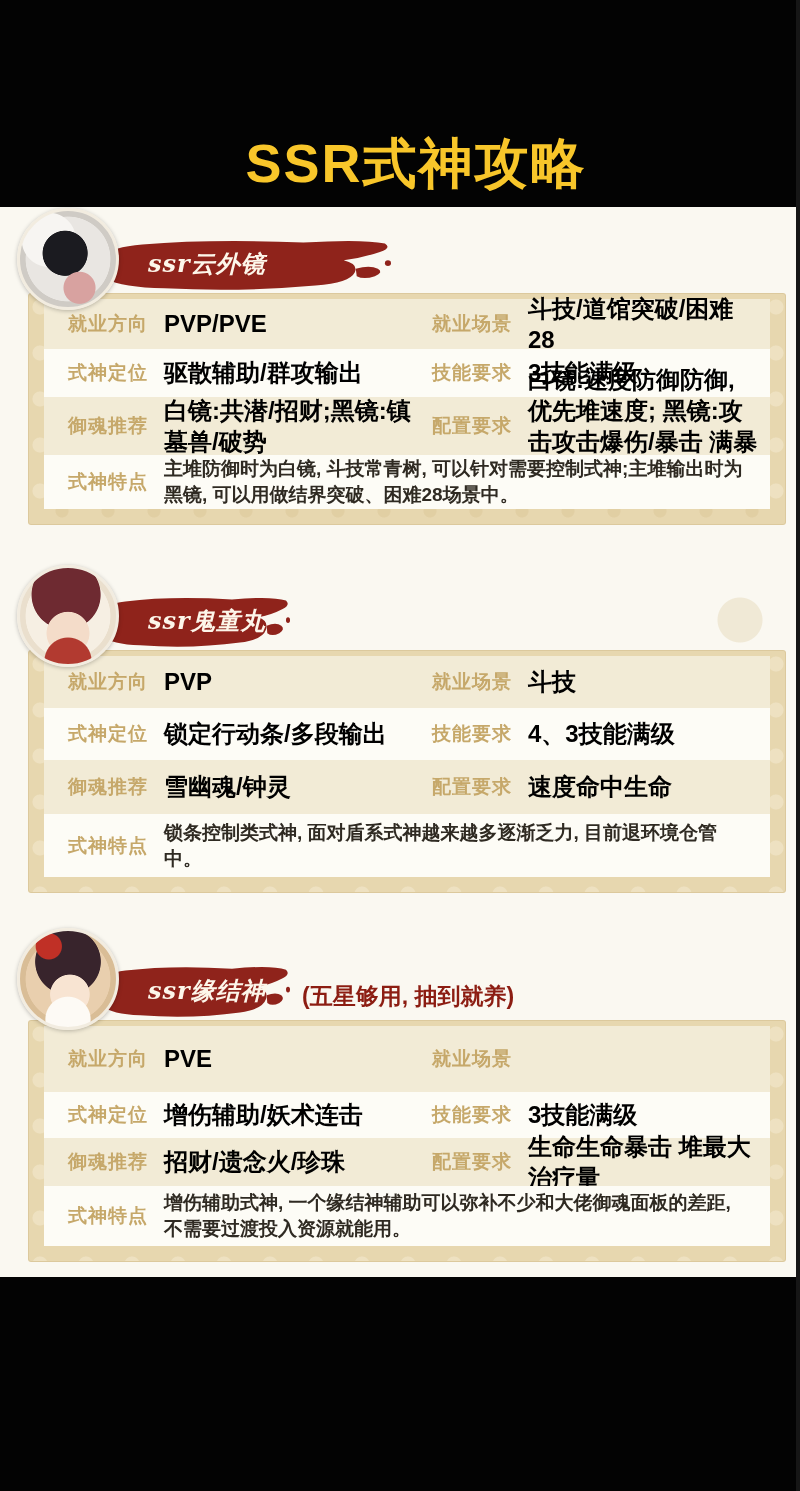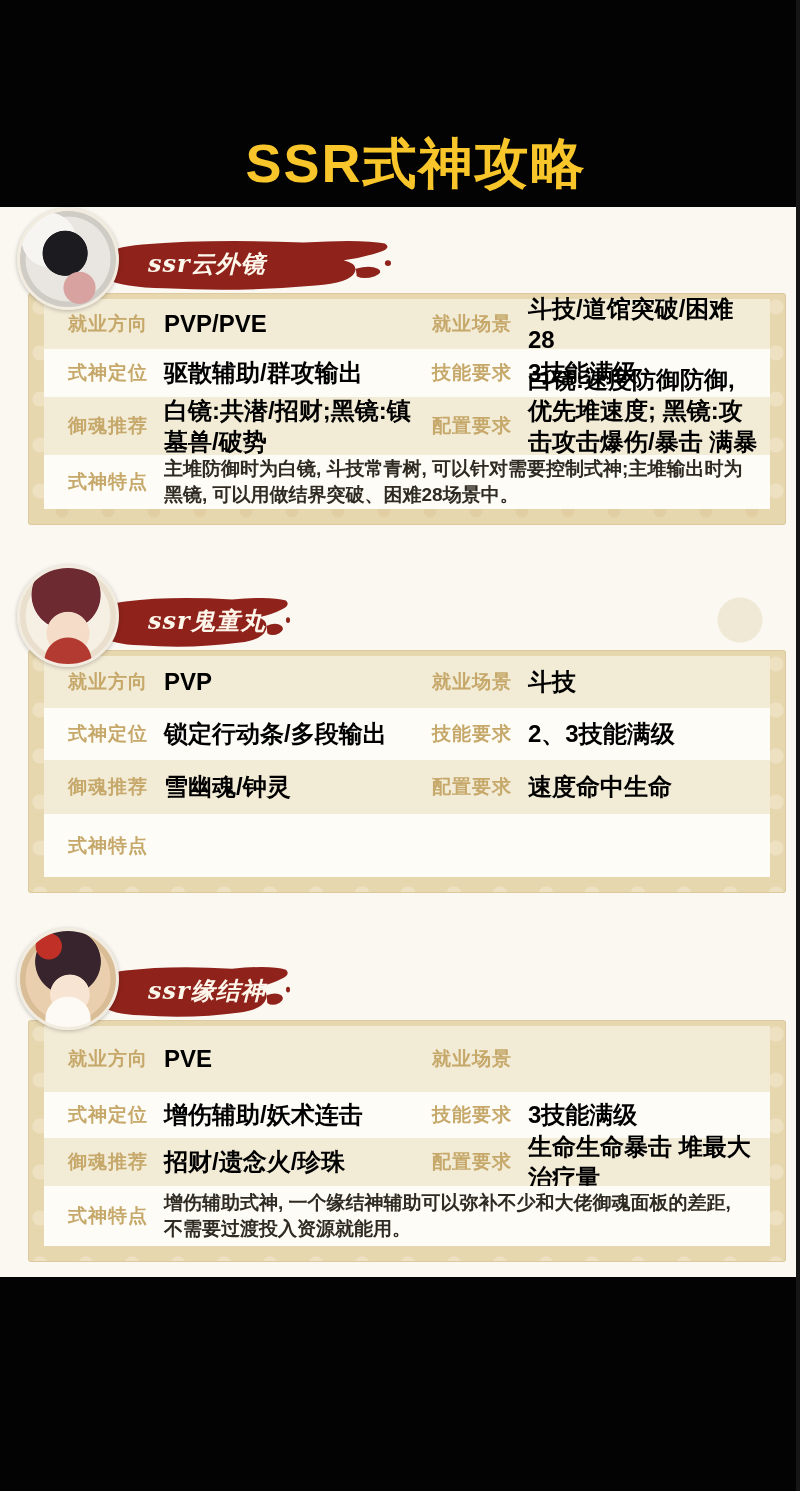--- a/index.html
+++ b/index.html
@@ -145,48 +145,50 @@
           <span class="val">斗技</span>
         </div>
       </div>
       <div class="row white r2">
         <div class="pair pair-left">
           <span class="lbl">式神定位</span>
           <span class="val">锁定行动条/多段输出</span>
         </div>
         <div class="pair pair-right">
           <span class="lbl">技能要求</span>
-          <span class="val">2、3技能满级</span>
+          <span class="val">4、3技能满级</span>
         </div>
       </div>
       <div class="row tan r3">
         <div class="pair pair-left">
           <span class="lbl">御魂推荐</span>
           <span class="val">雪幽魂/钟灵</span>
         </div>
         <div class="pair pair-right">
           <span class="lbl">配置要求</span>
           <span class="val">速度命中生命</span>
         </div>
       </div>
       <div class="row white r4 trait-row">
         <span class="lbl">式神特点</span>
+        <span class="trait-text">锁条控制类式神, 面对盾系式神越来越多逐渐乏力, 目前退环境仓管中。</span>
       </div>
     </div>
   </div>
 
   <div class="avatar avatar-3"></div>
   <div class="banner banner-3">
     <svg viewBox="0 0 300 60" preserveAspectRatio="none">
       <path fill="#8f231b" d="M10 22 Q5 34 14 45 Q30 54 72 55 Q150 59 222 52 Q256 49 261 38 Q265 29 250 25 Q270 22 286 16 Q298 12 291 7 Q268 2 210 6 Q120 2 50 8 Q17 11 10 22 Z"></path>
       <path fill="#8f231b" d="M262 34 Q276 30 284 34 Q290 38 281 42 Q270 46 263 42 Z"></path>
       <circle fill="#8f231b" cx="294" cy="28" r="3"></circle>
     </svg>
     <span class="banner-text">ssr缘结神</span>
   </div>
+  <div class="card-note">(五星够用, 抽到就养)</div>
   <div class="card-frame frame-3">
     <div class="card-inner">
       <div class="row tan r1">
         <div class="pair pair-left">
           <span class="lbl">就业方向</span>
           <span class="val">PVE</span>
         </div>
         <div class="pair pair-right">
           <span class="lbl">就业场景</span>
         </div>

